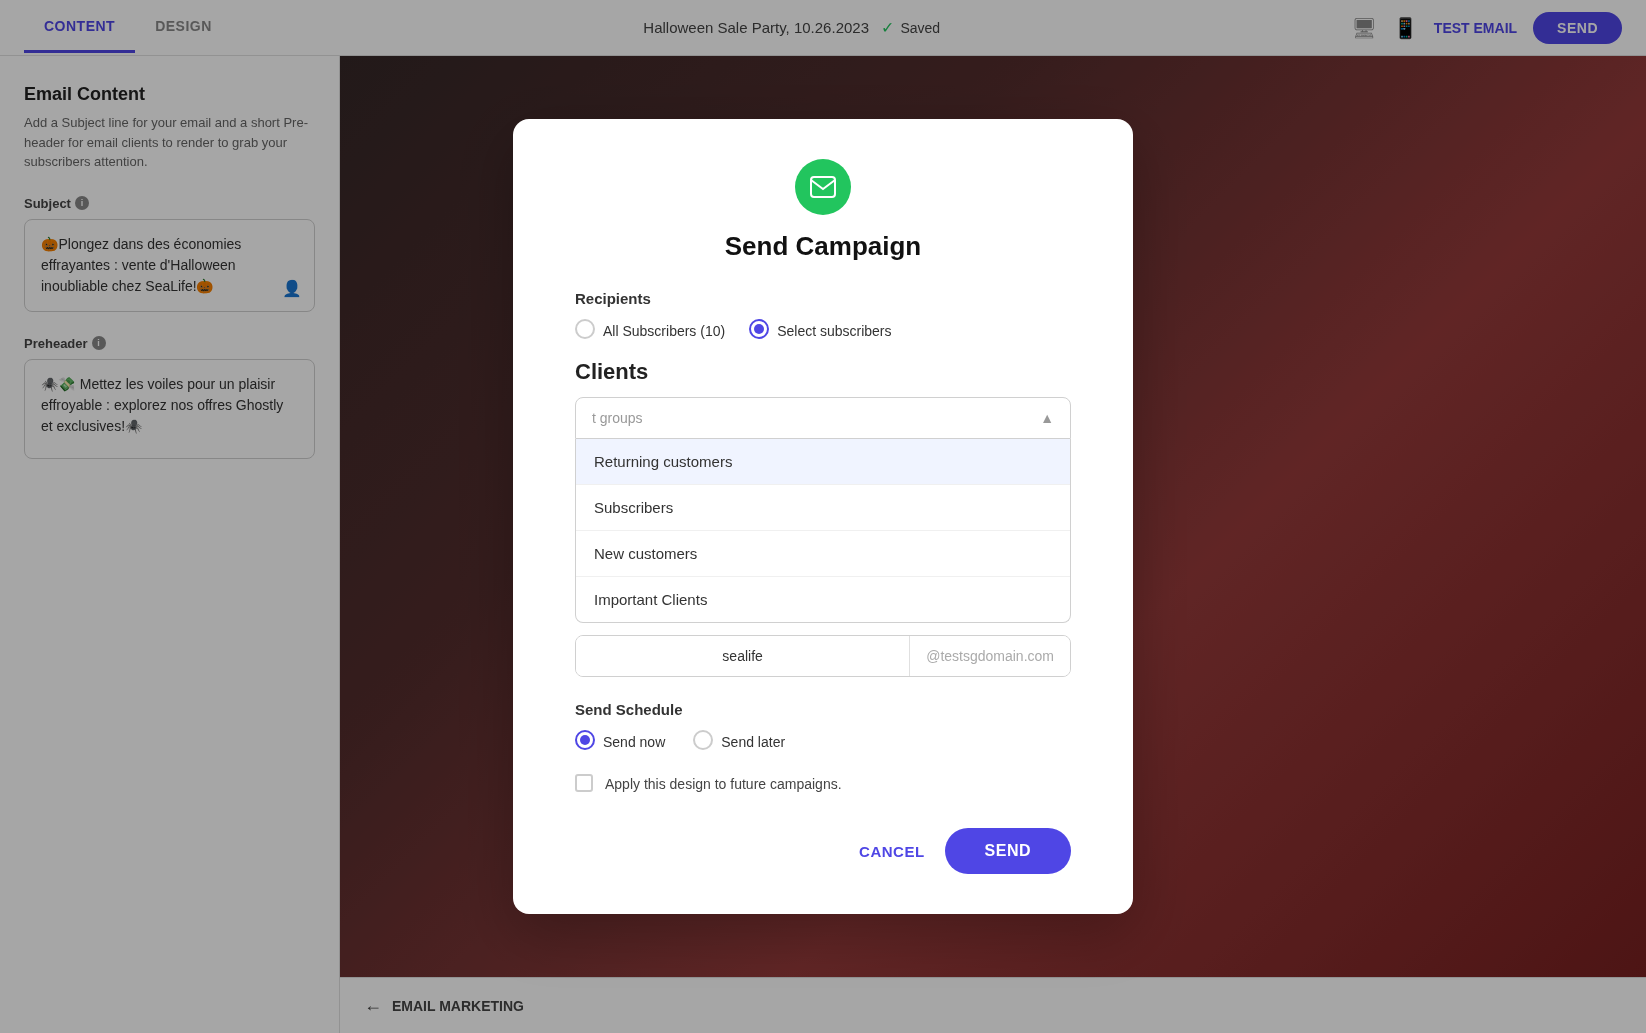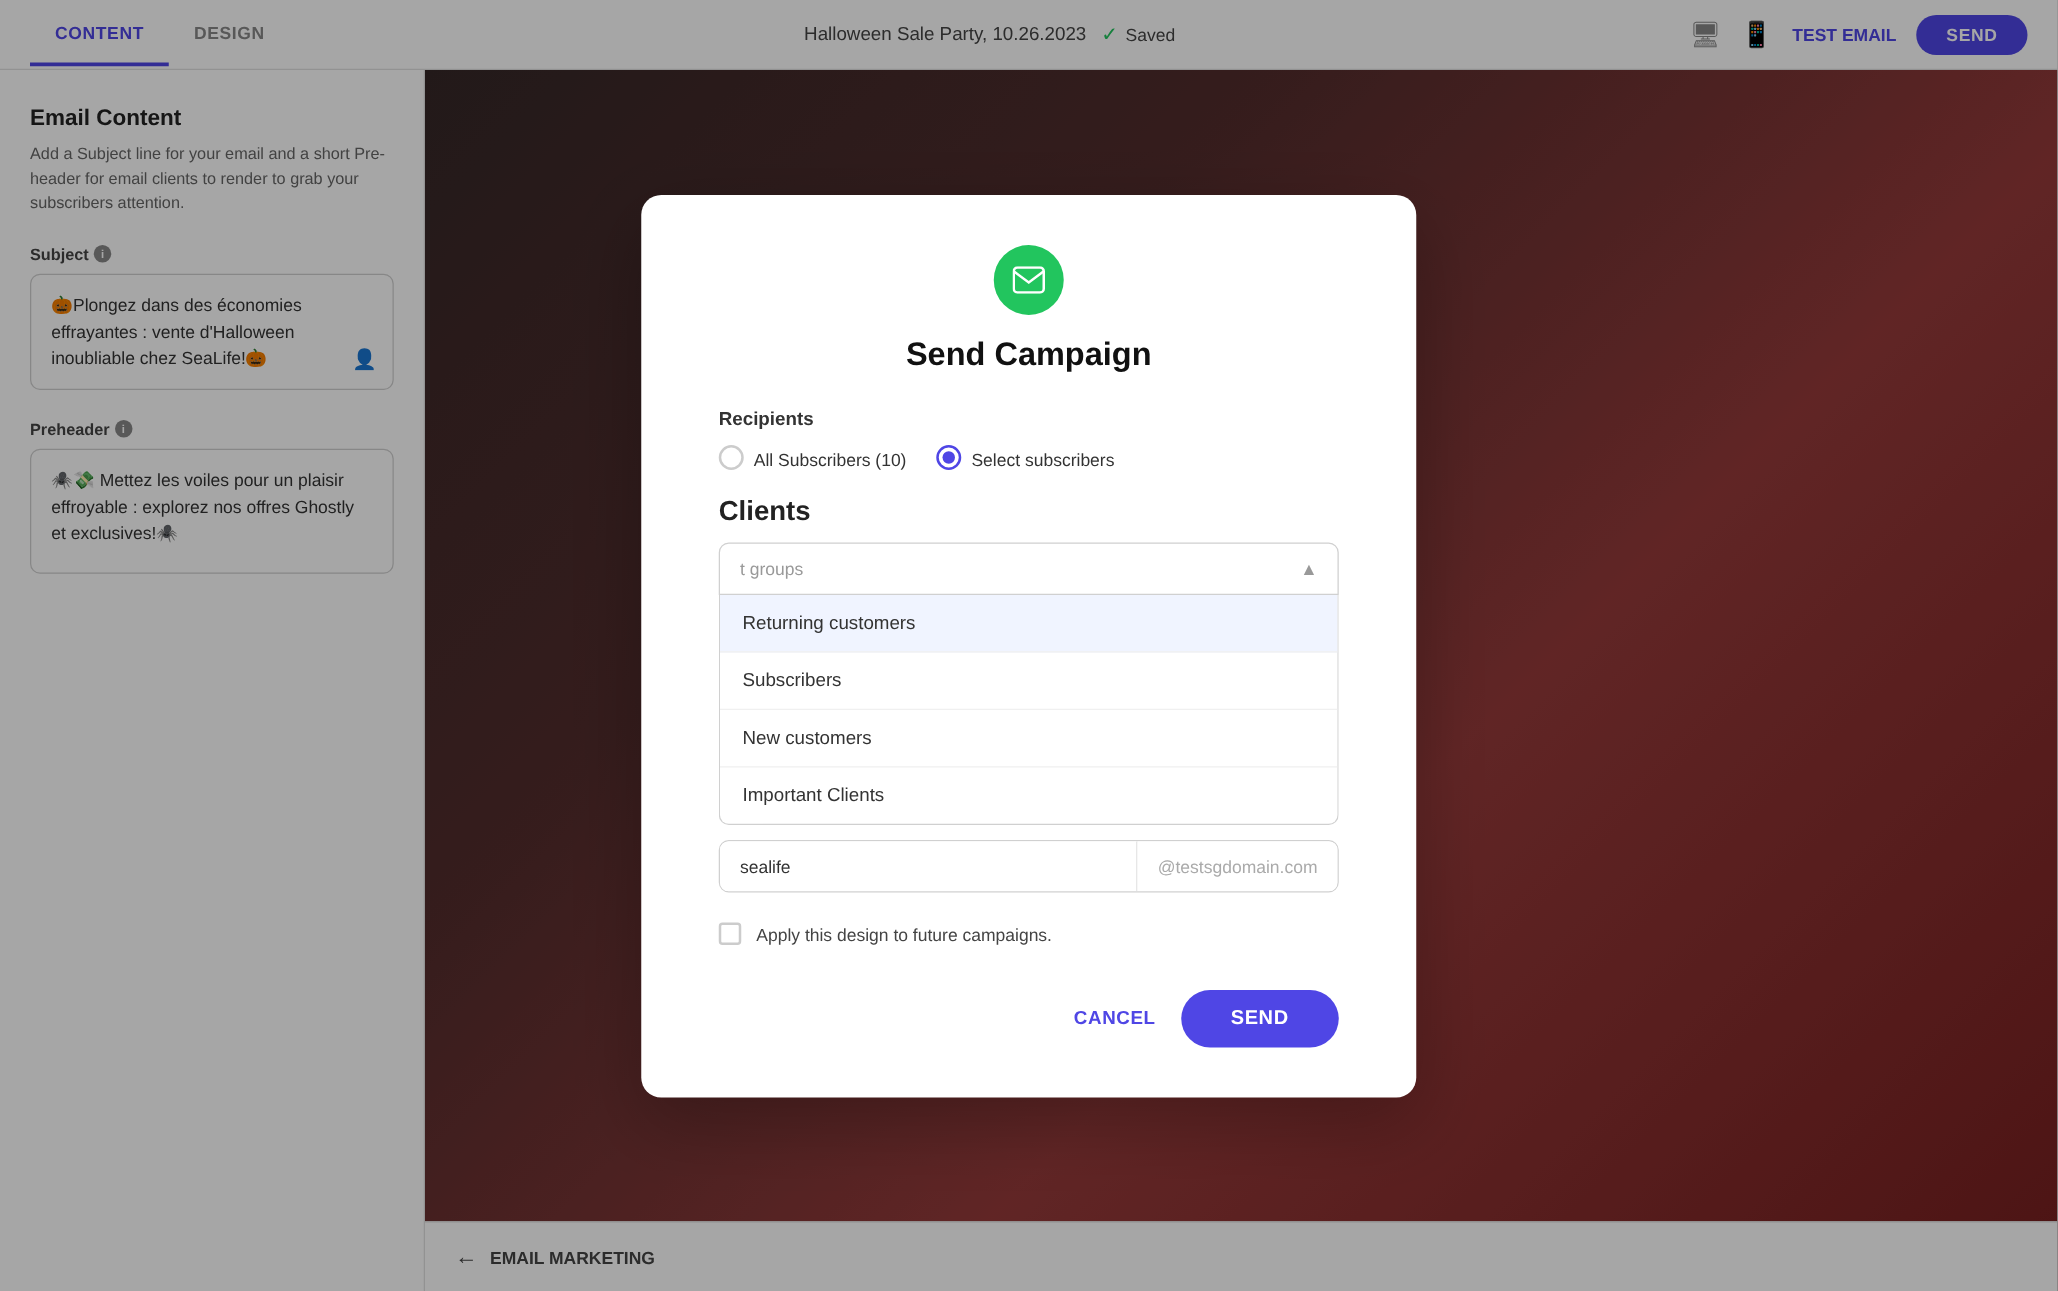--- a/index.html
+++ b/index.html
@@ -331,20 +331,21 @@
     }
 
     
     .email-row {
       display: flex;
       align-items: center;
       border: 1.5px solid #d0d0d0;
       border-radius: 8px;
       overflow: hidden;
       margin-bottom: 24px;
+      text-align: center;
     }
     .email-name {
       padding: 12px 16px;
       font-size: 14px;
       color: #333;
       border-right: 1px solid #e0e0e0;
       background: #fff;
       flex: 1;
     }
     .email-domain {
@@ -519,20 +520,33 @@
           <div class="dropdown-item">Important Clients</div>
         </div>
       </div>
     </div>
 
     <div class="email-row">
       <span class="email-name">sealife</span>
       <span class="email-domain">@testsgdomain.com</span>
     </div>
 
+    <div class="schedule-label">Send Schedule</div>
+    <div class="schedule-options">
+      <label class="radio-option">
+        <div class="radio-circle checked">
+          <div class="radio-inner"></div>
+        </div>
+        <span>Send now</span>
+      </label>
+      <label class="radio-option">
+        <div class="radio-circle"></div>
+        <span>Send later</span>
+      </label>
+    </div>
 
     <div class="checkbox-row">
       <div class="checkbox-box"></div>
       <span class="checkbox-label">Apply this design to future campaigns.</span>
     </div>
 
     <div class="modal-actions">
       <button class="cancel-btn">CANCEL</button>
       <button class="send-btn-modal">SEND</button>
     </div>

